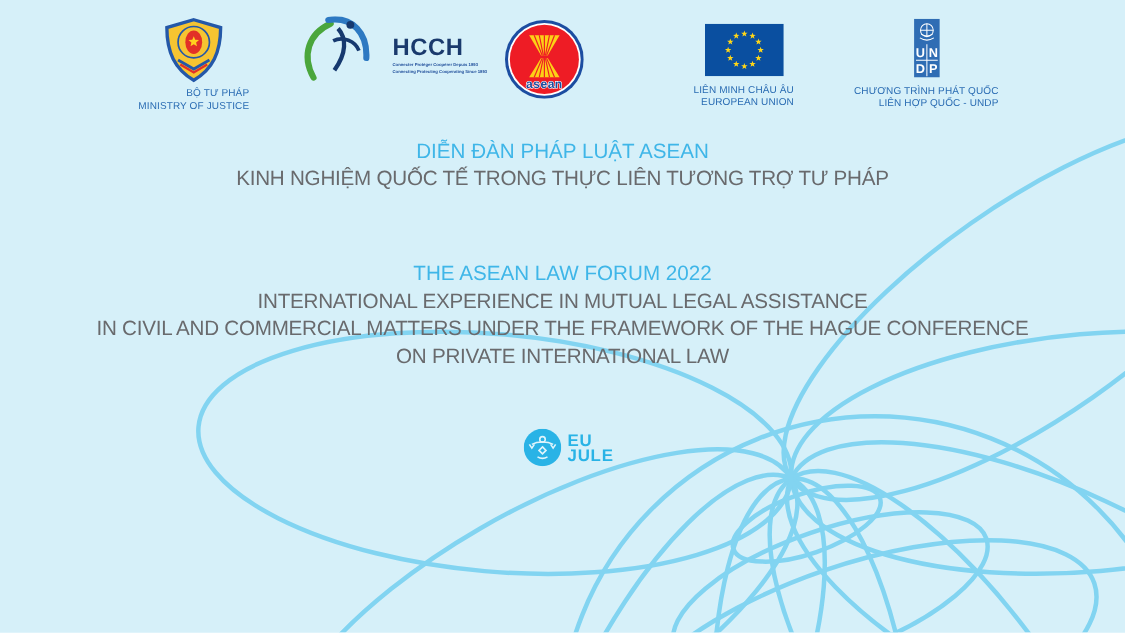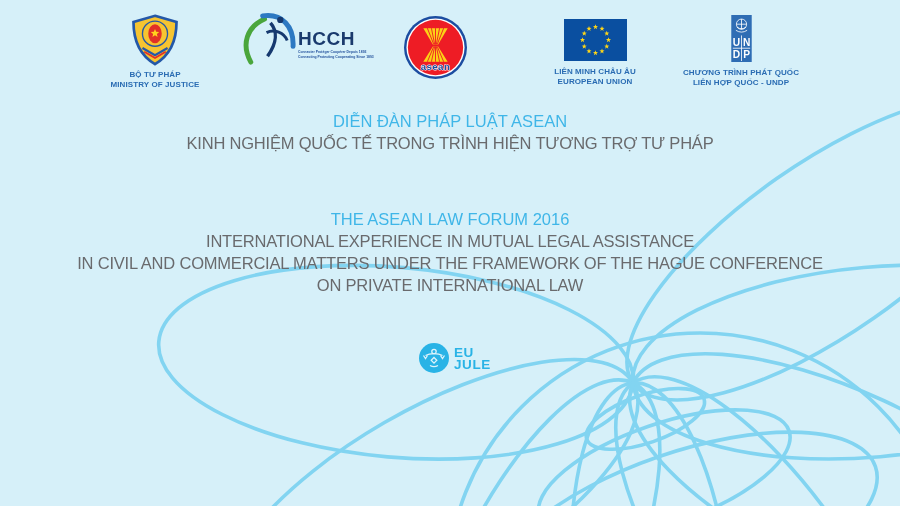--- a/index.html
+++ b/index.html
@@ -3,26 +3,26 @@
 <meta charset="utf-8">
 <style>
   html,body{margin:0;padding:0;}
   .canvas{
     position:relative; width:900px; height:506px;
     background:#d6f0f9; overflow:hidden;
     font-family:"Liberation Sans",sans-serif;
   }
   
   .logo{position:absolute; display:flex; flex-direction:column; align-items:center;}
-  .logo-cap{font-size:8px; font-weight:bold; color:#2a6cb3; text-align:center;
+  .logo-cap{font-size:8px; font-weight:normal; color:#2a6cb3; text-align:right;
             line-height:10px; letter-spacing:0.1px; white-space:nowrap;}
   .logo-moj{left:116px; top:13px; width:78px;}
   .logo-moj .logo-cap{margin-top:3px;}
   .logo-hcch{left:241px; top:13px; flex-direction:row; align-items:flex-start;}
-  .hcch-txt{margin-left:2px;}
+  .hcch-txt{margin-left:18px;}
   .hcch-word{font-size:19px; font-weight:bold; color:#1a3a6d; letter-spacing:0.5px; margin-top:16px; line-height:19px;}
   .hcch-tag{font-size:3.4px; line-height:4.6px; color:#23519c; font-weight:bold; margin-top:2px; white-space:nowrap;}
   .logo-asean{left:404px; top:16px;text-align:center;}
   .logo-eu{left:552px; top:19px; width:86px;}
   .logo-eu .logo-cap{margin-top:6px;}
   .logo-undp{left:686px; top:15px; width:110px;}
   .logo-undp .logo-cap{margin-top:6px;}
   
   .title-block{position:absolute; left:0; width:900px; text-align:center; z-index:2;}
   .vi-block{top:110px;}
@@ -181,25 +181,25 @@
       </svg>
       <div class="logo-cap">
         <div>CHƯƠNG TRÌNH PHÁT QUỐC</div>
         <div>LIÊN HỢP QUỐC - UNDP</div>
       </div>
     </div>
   </div>
 
   <div class="title-block vi-block">
     <div class="t-line t-blue">DIỄN ĐÀN PHÁP LUẬT ASEAN</div>
-    <div class="t-line t-gray">KINH NGHIỆM QUỐC TẾ TRONG TRÌNH HIỆN TƯƠNG TRỢ TƯ PHÁP</div>
+    <div class="t-line t-gray">KINH NGHIỆM QUỐC TẾ TRONG THỰC LIÊN TƯƠNG TRỢ TƯ PHÁP</div>
   </div>
 
   <div class="title-block en-block">
-    <div class="t-line t-blue">THE ASEAN LAW FORUM 2016</div>
+    <div class="t-line t-blue">THE ASEAN LAW FORUM 2022</div>
     <div class="t-line t-gray">INTERNATIONAL EXPERIENCE IN MUTUAL LEGAL ASSISTANCE</div>
     <div class="t-line t-gray">IN CIVIL AND COMMERCIAL MATTERS UNDER THE FRAMEWORK OF THE HAGUE CONFERENCE</div>
     <div class="t-line t-gray">ON PRIVATE INTERNATIONAL LAW</div>
   </div>
 
   <div class="eujule">
     <svg width="30" height="30" viewBox="-15 -15 30 30">
       <circle r="15" fill="#29b3e6"></circle>
       <g fill="none" stroke="#dff4fb" stroke-width="1.3">
         <circle cx="0" cy="-6.5" r="2.2"></circle>

